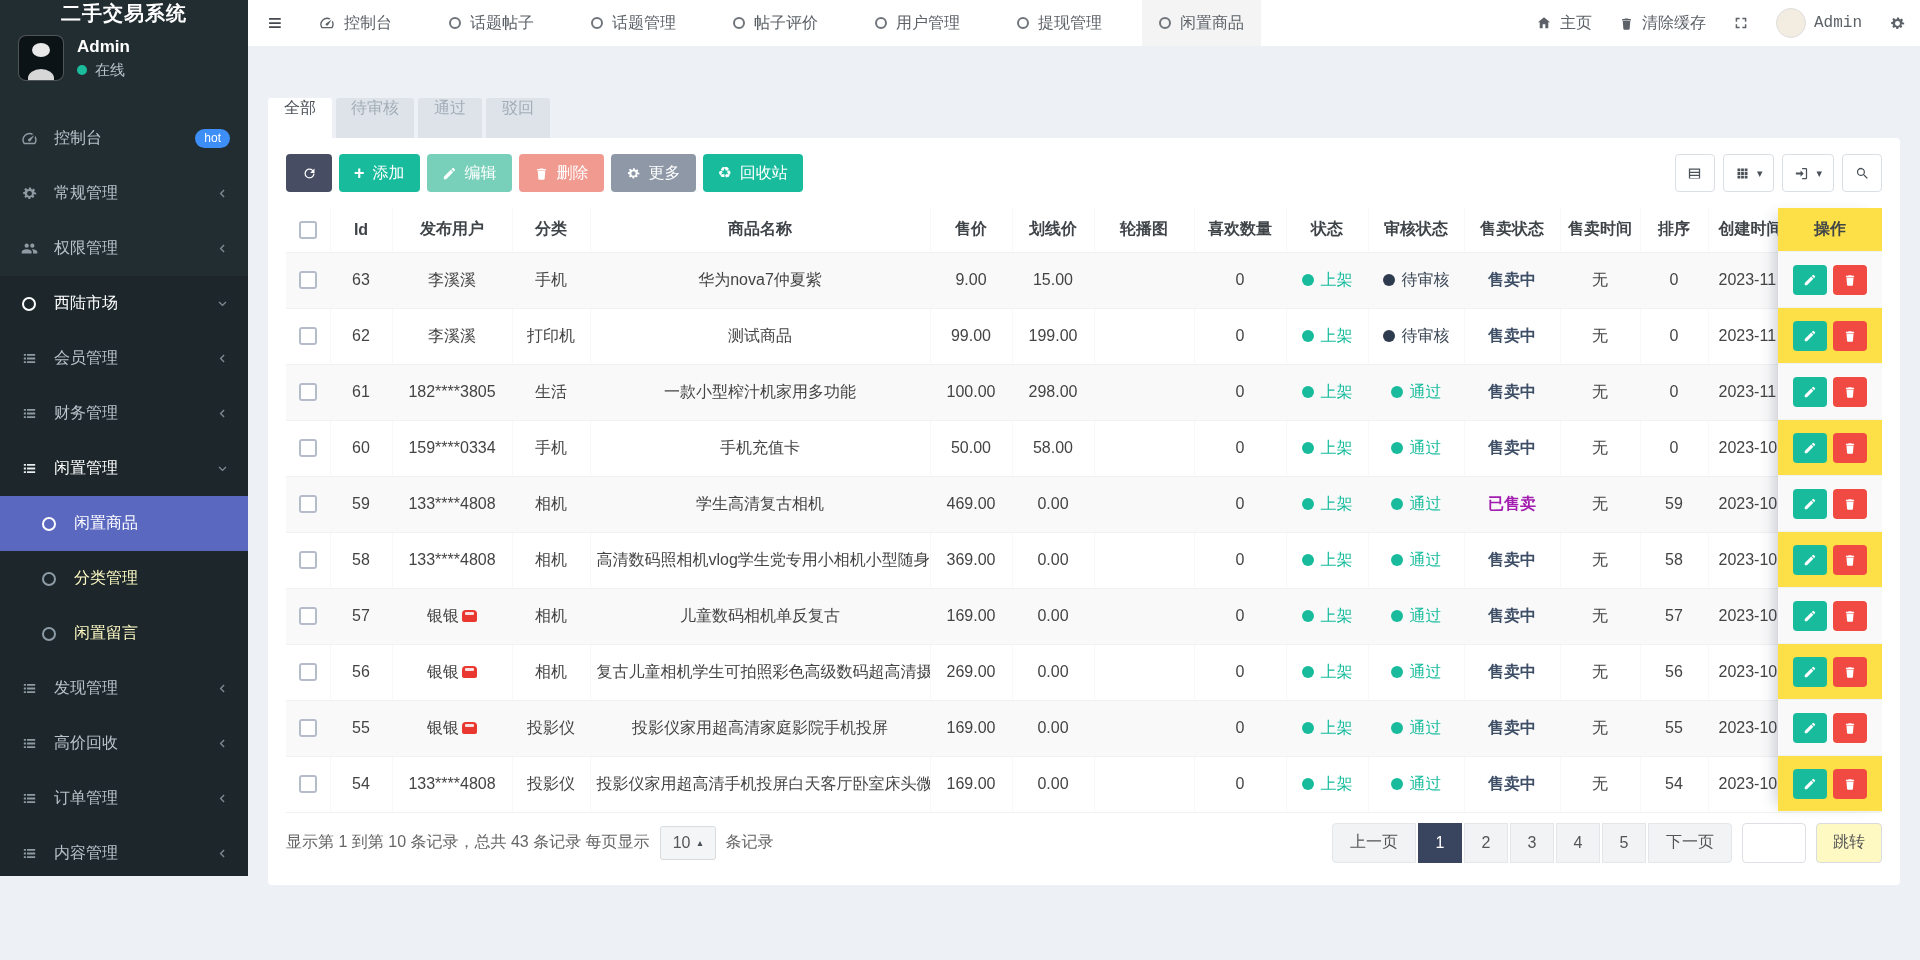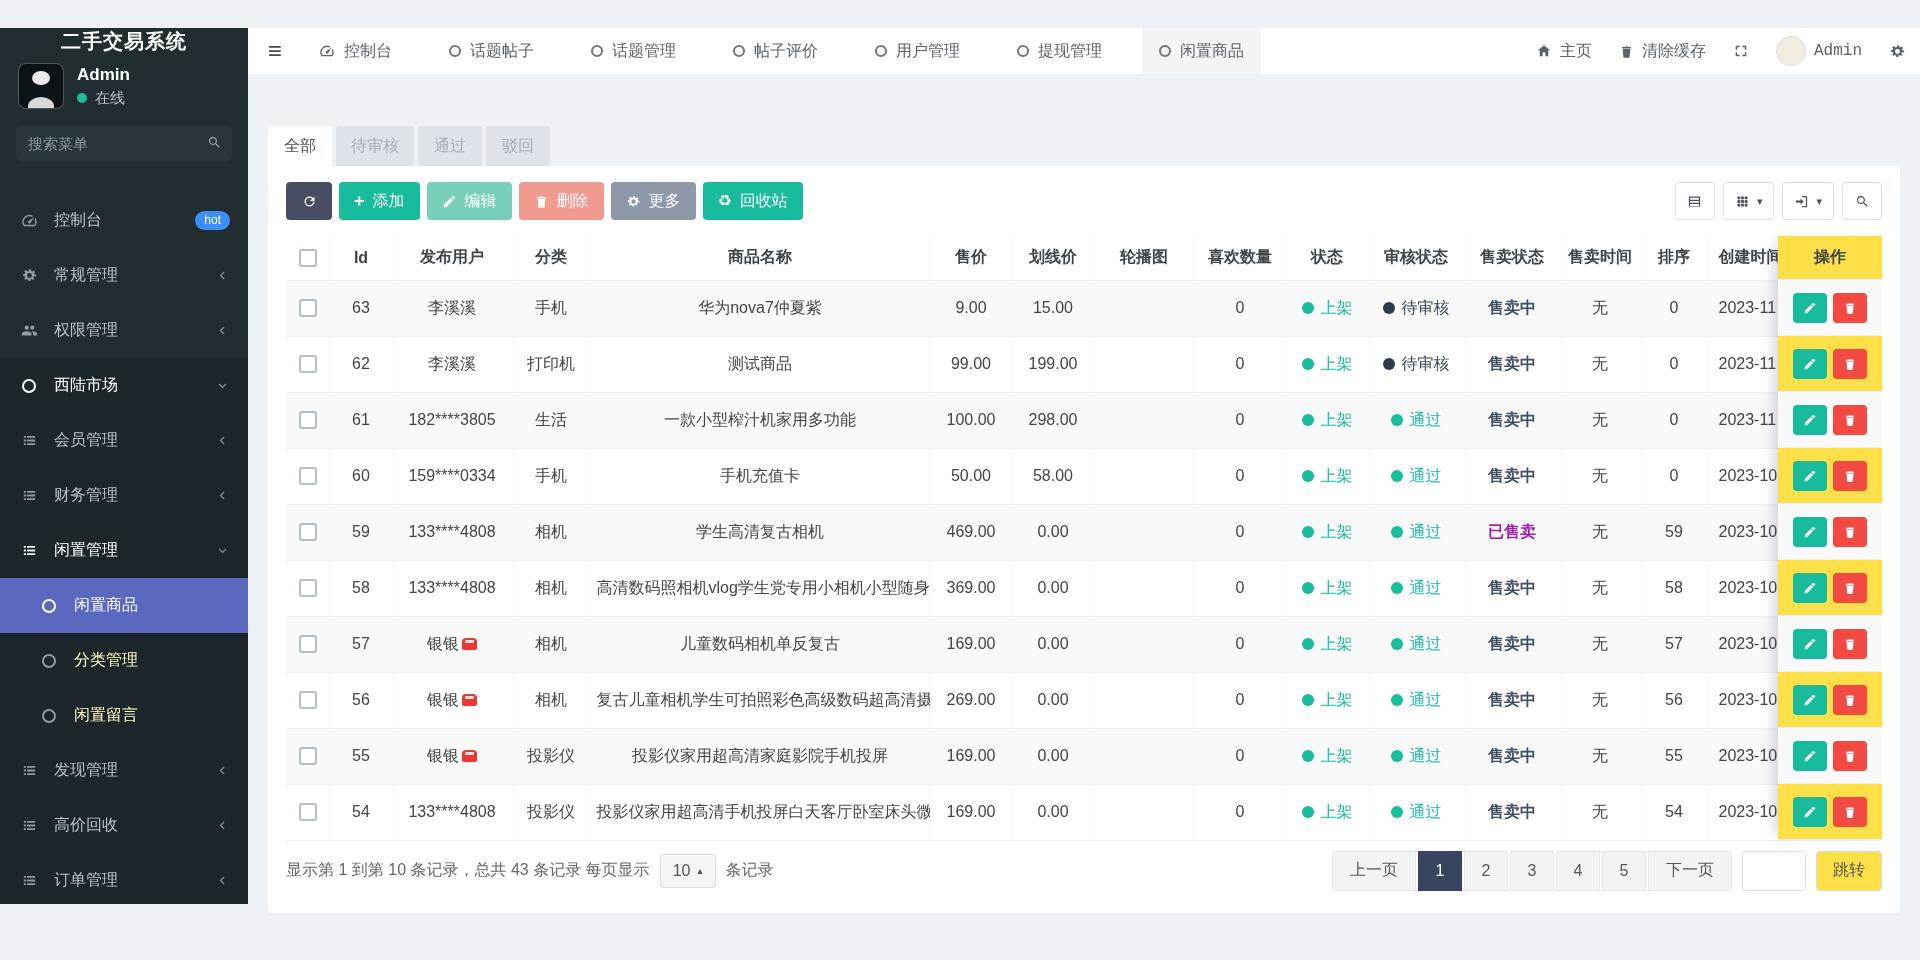--- a/index.html
+++ b/index.html
@@ -1,18 +1,18 @@
 <!DOCTYPE html>
 <html><head>
 <meta charset="utf-8">
 <style>
   * { margin:0; padding:0; box-sizing:border-box; }
   html,body { width:1920px; height:960px; }
   body { font-family:"Liberation Sans","DejaVu Sans",sans-serif; font-size:16px; color:#444; background:#edf0f4; overflow:hidden; }
-  .app { display:flex; width:1920px; height:876px;margin-top:28px; }
+  .app { display:flex; width:1920px; height:876px; }
 
   
   .sidebar { width:248px; flex:none; background:#222d32; color:#b8c2cb; display:flex; flex-direction:column; overflow:hidden; }
   .brand { height:52px; display:flex; align-items:center; justify-content:center; color:#fff; font-size:20px; font-weight:bold; letter-spacing:1px; }
   .userpanel { display:flex; align-items:center; gap:13px; padding:8px 18px 12px; }
   .avatar-img { width:46px; height:46px; border-radius:8px; background:#0c1317; border:1px solid rgba(255,255,255,.28); position:relative; overflow:hidden; flex:none; }
   .avatar-img::before { content:""; position:absolute; top:7px; left:13px; width:18px; height:14px; background:#e9e9e9; border-radius:50%; }
   .avatar-img::after { content:""; position:absolute; bottom:-7px; left:9px; width:26px; height:18px; background:#d7d7d7; border-radius:50% 50% 0 0; }
   .uname { color:#fff; font-weight:bold; font-size:17px; }
   .ustatus { margin-top:4px; font-size:15px; color:#b8c2cb; display:flex; align-items:center; gap:8px; }
@@ -47,21 +47,21 @@
   .ntab { display:flex; align-items:center; gap:9px; padding:0 17px; margin-right:23px; color:#5c6268; cursor:pointer; height:100%; font-size:16px; white-space:nowrap; }
   .ntab.active { background:#f4f4f4; }
   .ntab .ring { width:12px; height:12px; border-width:2px; color:#6f757b; }
   .nav-right { margin-left:auto; display:flex; align-items:center; gap:27px; padding-right:14px; color:#5c6268; }
   .nr-item { display:flex; align-items:center; gap:8px; cursor:pointer; white-space:nowrap;font-family:Liberation Mono, monospace; }
   .tn-avatar { width:30px; height:30px; border-radius:50%; background:#f3ece1; border:1px solid #ddd; flex:none; }
 
   
   .content { flex:1; padding:52px 20px 0; }
   .ftabs { display:flex; gap:4px; }
-  .ftab { height:40px; min-width:64px; padding:0 15px; display:flex; align-items:center; justify-content:center; background:#dde3e8; color:#a3adb8; font-size:16px; border-radius:3px 3px 0 0; cursor:pointer; }
+  .ftab { height:40px; min-width:64px; padding:0 15px; display:flex; align-items:flex-start; justify-content:center; background:#dde3e8; color:#a3adb8; font-size:16px; border-radius:3px 3px 0 0; cursor:pointer; }
   .ftab.active { background:#fff; color:#4a5056; }
   .panel { background:#fff; border-radius:0 4px 4px 4px; padding:16px 18px 0; height:747px; }
 
   
   .toolbar { display:flex; align-items:center; gap:7px; }
   .btn { height:38px; border:none; border-radius:4px; color:#fff; font-size:16px; display:flex; align-items:center; gap:8px; padding:0 15px; cursor:pointer; font-family:inherit; white-space:nowrap; }
   .btn .svgi { width:15px; height:15px; fill:currentColor; }
   .btn .plus { font-size:18px; font-weight:bold; line-height:1; }
   .btn-refresh { background:#474d63; width:46px; justify-content:center; padding:0; }
   .btn-add { background:#18bc9c; }
@@ -109,48 +109,40 @@
   .psize { height:34px; min-width:56px; padding:0 10px; border:1px solid #d8dce0; background:#f4f5f6; border-radius:3px; display:flex; align-items:center; justify-content:center; gap:7px; color:#555; cursor:pointer; }
   .psize .caret { font-size:10px; }
   .pager-right { margin-left:auto; display:flex; align-items:center; gap:10px; }
   .pgroup { display:flex; gap:2px; }
   .pbtn { height:40px; min-width:44px; padding:0 17px; background:#f1f3f5; border:1px solid #e3e7ea; color:#555; display:flex; align-items:center; justify-content:center; font-size:16px; cursor:pointer; }
   .pbtn.num { padding:0; width:44px; }
   .pgroup .pbtn:first-child { border-radius:4px 0 0 4px; }
   .pgroup .pbtn:last-child { border-radius:0 4px 4px 0; }
   .pbtn.active { background:#39455f; border-color:#39455f; color:#fff; }
   .jump-input { width:64px; height:40px; border:1px solid #dce0e4; border-radius:4px; background:#fff; outline:none; padding:0 8px; font-size:16px; }
-  .jump-btn { height:40px; padding:0 16px; background:#fde047; border:1px solid #d8dce0; border-radius:4px; color:#555; font-size:16px; cursor:pointer; font-family:inherit; }
+  .jump-btn { height:40px; padding:0 16px; background:#fef9c3; border:1px solid #d8dce0; border-radius:4px; color:#555; font-size:16px; cursor:pointer; font-family:inherit; }
 </style>
 </head>
 <body>
 
 <div class="app">
 
   <aside class="sidebar">
     <div class="brand">
       <span>二手交易系统</span>
     </div>
     <div class="userpanel">
       <div class="avatar-img"></div>
       <div>
         <div class="uname">Admin</div>
         <div class="ustatus">
           <span class="dot-green"></span>
           <span>在线</span>
         </div>
       </div>
-    </div>
-    <div class="side-search">
-      <input placeholder="搜索菜单" style="">
-      <span class="sicon">
-          <svg class="svgi " width="15" height="15" viewBox="0 0 24 24">
-            <path fill-rule="evenodd" d="M15.5 14h-.79l-.28-.27a6.5 6.5 0 10-.7.7l.27.28v.79l5 4.99L20.49 19zm-6 0A4.5 4.5 0 1114 9.5 4.5 4.5 0 019.5 14z" fill="currentColor"></path>
-          </svg>
-        </span>
     </div>
     <nav class="menu" id="side-menu">
         <div class="mitem ">
           <span class="micon">
             <svg class="svgi " width="17" height="17" viewBox="0 0 24 24">
               <path fill-rule="evenodd" d="M20.38 8.57l-1.23 1.85a8 8 0 01-.22 7.58H5.07A8 8 0 0115.58 6.85l1.85-1.23A10 10 0 003.35 19a2 2 0 001.72 1h13.85a2 2 0 001.74-1 10 10 0 00-.28-10.43zM10.59 15.41a2 2 0 002.83 0l5.66-8.49-8.49 5.66a2 2 0 000 2.83z" fill="currentColor"></path>
             </svg>
           </span>
           <span>控制台</span>
           <span class="badge-hot">hot</span>

